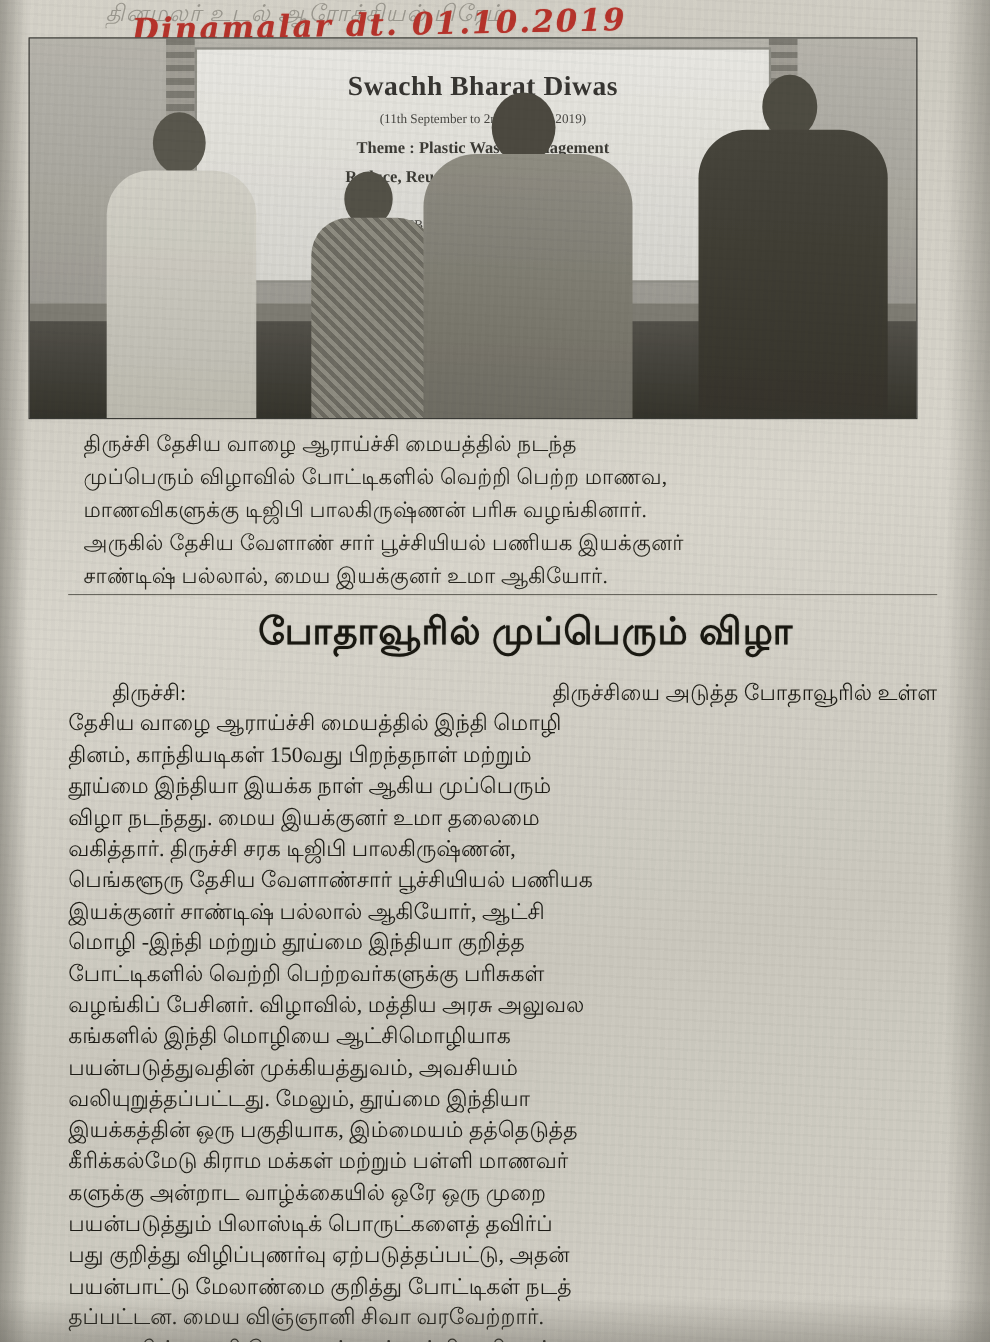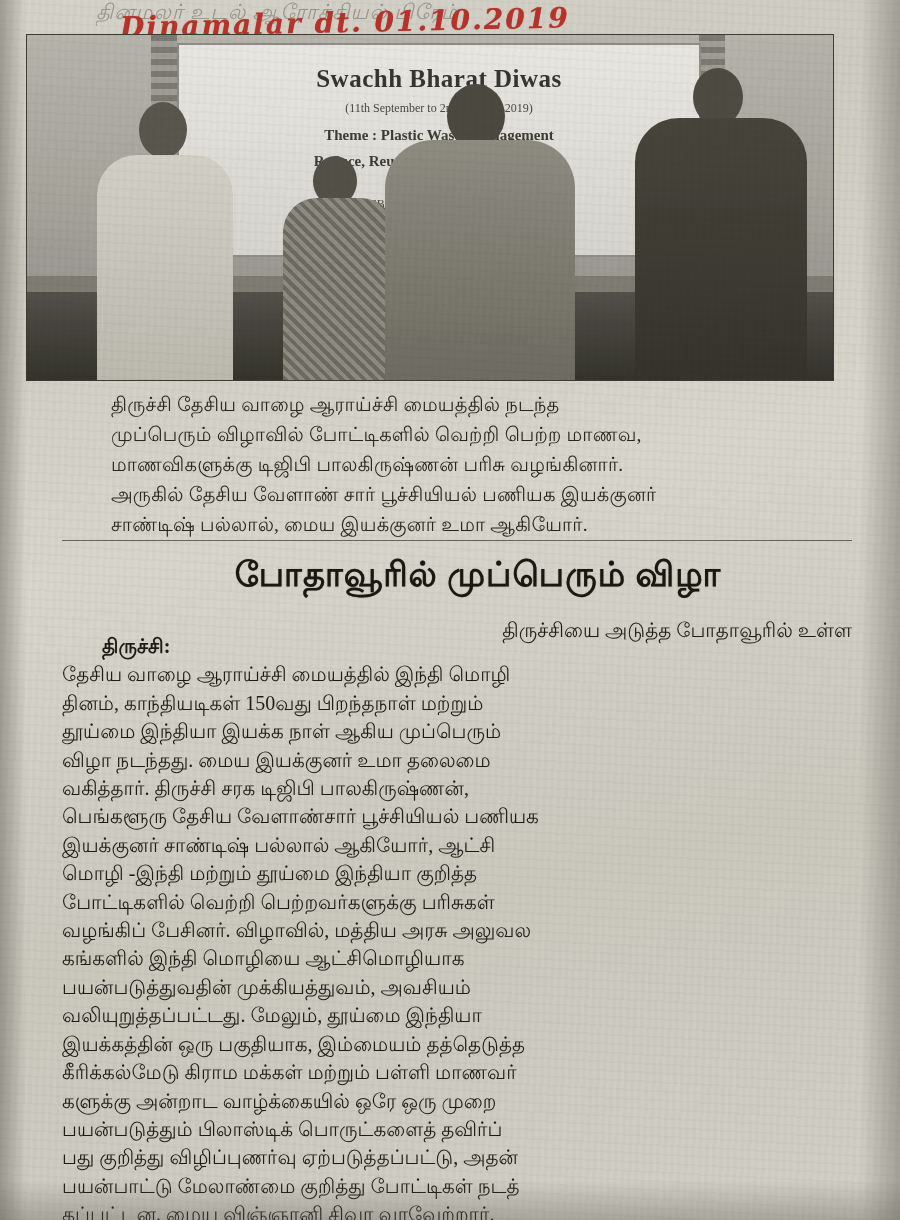--- a/index.html
+++ b/index.html
@@ -209,21 +209,21 @@
     top: 390px;
     left: 76px;
     width: 772px;
     font-family: "Liberation Serif", serif;
     font-size: 19.5px;
     line-height: 30px;
     color: #27261f;
     text-align: justify;
     letter-spacing: 0.2px;
   }
-  .caption div { white-space: nowrap; margin-left: 35px; }
+  .caption div { white-space: nowrap; }
 
   .divider {
     position: absolute;
     top: 540px;
     left: 62px;
     width: 790px;
     border-top: 1px solid #4c4a42;
     opacity: .8;
   }
 
@@ -255,22 +255,21 @@
     color: #1d1c16;
     text-align: justify;
   }
   .body-text .line {
     white-space: nowrap;
     display: flex;
     justify-content: space-between;
   }
   .body-text .line.last { display: block; }
   .dateline {
-    font-weight: bold;
-    margin-top: 16px;
+    font-weight: normal;
   }
   .indent-first { padding-left: 40px; }
 </style>
 </head>
 <body>
 
 <div class="clipping">
 
   <div class="masthead-ghost">தினமலர்  உடல் ஆரோக்கியல் பிரேம்</div>
 

